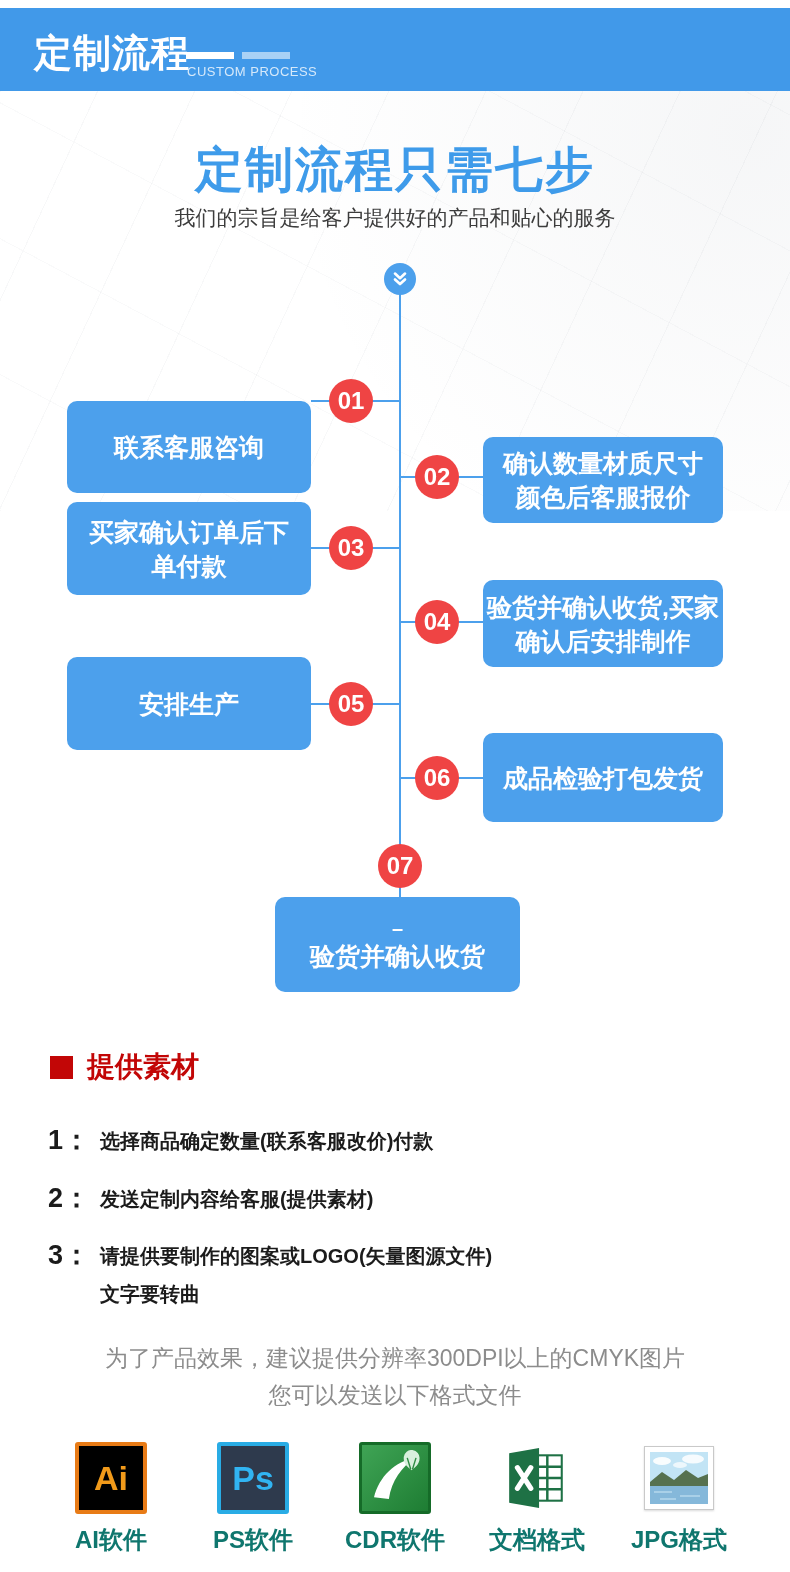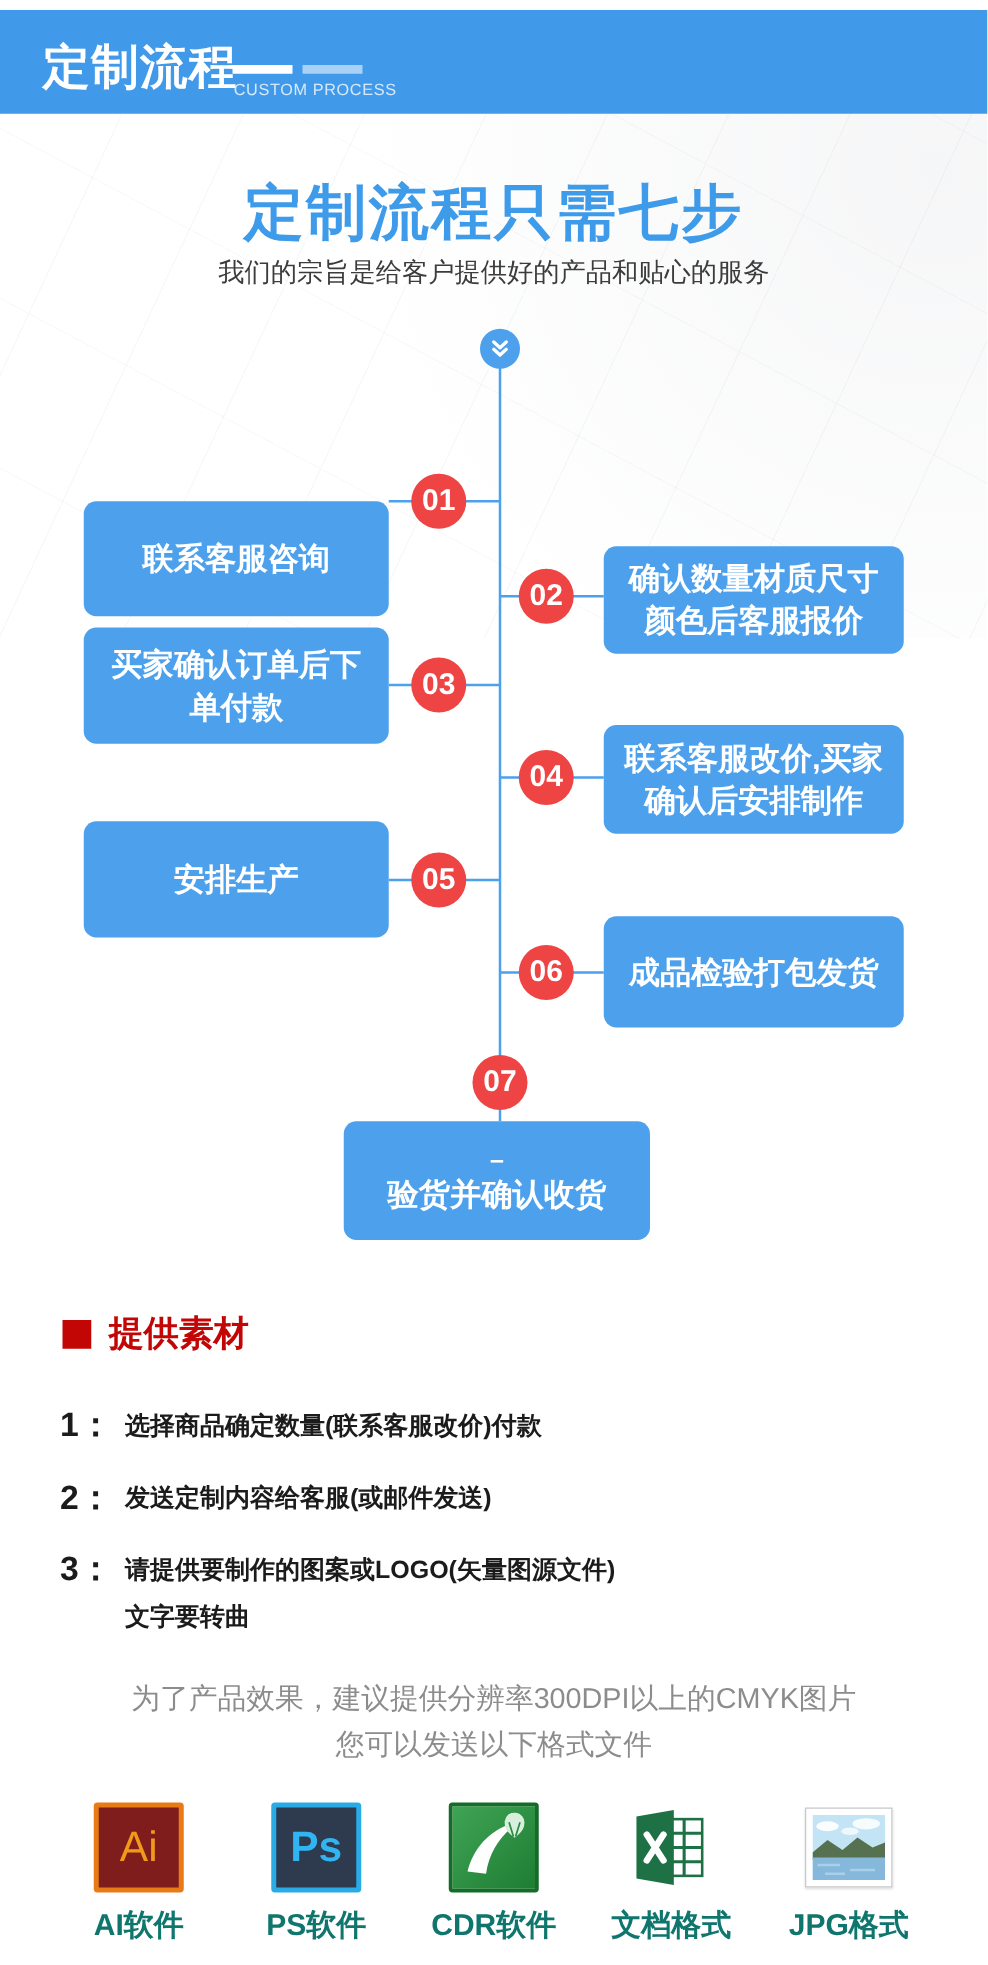--- a/index.html
+++ b/index.html
@@ -71,21 +71,21 @@
   .note{position:absolute;left:0;width:790px;text-align:center;color:#8c8c8c;font-size:23px;font-weight:400;}
   .n1{top:1343px;}
   .n2{top:1380px;}
 
   
   .formats{position:absolute;left:0;top:1442px;width:790px;display:flex;justify-content:center;gap:0;}
   .fmt{width:142px;display:flex;flex-direction:column;align-items:center;}
   .fmt-icon{width:72px;height:72px;display:flex;align-items:center;justify-content:center;}
   .fmt-label{margin-top:10px;font-size:24px;font-weight:600;color:#0f766e;white-space:nowrap;}
 
-  .icon-ai{width:64px;height:64px;background:#7f1d1d;border:4px solid #E87B16;border-radius:3px;color:#F19A1A;font-weight:normal;font-size:34px;display:flex;align-items:center;justify-content:center;}
+  .icon-ai{width:64px;height:64px;background:#000000;border:4px solid #E87B16;border-radius:3px;color:#F19A1A;font-weight:bold;font-size:34px;display:flex;align-items:center;justify-content:center;}
   .icon-ps{width:64px;height:64px;background:#2E3A4D;border:4px solid #29ACE5;border-radius:3px;color:#31B4F2;font-weight:bold;font-size:34px;display:flex;align-items:center;justify-content:center;}
   .icon-cdr{width:66px;height:66px;background:linear-gradient(135deg,#3FA455,#1E7D33);border:3px solid #156B28;border-radius:3px;display:flex;align-items:center;justify-content:center;}
   .icon-jpg{width:68px;height:62px;background:#fff;border:1px solid #C9C9C9;box-shadow:0 1px 2px rgba(0,0,0,0.15);display:flex;align-items:center;justify-content:center;}
 </style>
 </head>
 <body>
 
 <div id="page">
 
   <div class="texture"></div>
@@ -121,21 +121,21 @@
   </div>
   <div class="sbox b2">
     <span class="l1">确认数量材质尺寸</span>
       <span class="l2">颜色后客服报价</span>
   </div>
   <div class="sbox b3">
     <span class="l1">买家确认订单后下</span>
       <span class="l2">单付款</span>
   </div>
   <div class="sbox b4">
-    <span class="l1">联系客服改价,买家</span>
+    <span class="l1">验货并确认收货,买家</span>
       <span class="l2">确认后安排制作</span>
   </div>
   <div class="sbox b5">
     <span class="l1">安排生产</span>
       <span class="l2"></span>
   </div>
   <div class="sbox b6">
     <span class="l1">成品检验打包发货</span>
       <span class="l2"></span>
   </div>
@@ -156,21 +156,21 @@
     <div class="red-sq"></div>
     <div class="mat-head-text">提供素材</div>
   </div>
 
   <div class="mat-item mi1">
     <span class="mat-num">1：</span>
     <span class="mat-text"><span>选择商品确定数量(联系客服改价)付款</span><br><span></span></span>
   </div>
   <div class="mat-item mi2">
     <span class="mat-num">2：</span>
-    <span class="mat-text"><span>发送定制内容给客服(或邮件发送)</span><br><span></span></span>
+    <span class="mat-text"><span>发送定制内容给客服(提供素材)</span><br><span></span></span>
   </div>
   <div class="mat-item mi3">
     <span class="mat-num">3：</span>
     <span class="mat-text"><span>请提供要制作的图案或LOGO(矢量图源文件)</span><br><span>文字要转曲</span></span>
   </div>
 
   <div class="note n1">为了产品效果，建议提供分辨率300DPI以上的CMYK图片</div>
   <div class="note n2">您可以发送以下格式文件</div>
 
   <div class="formats">

